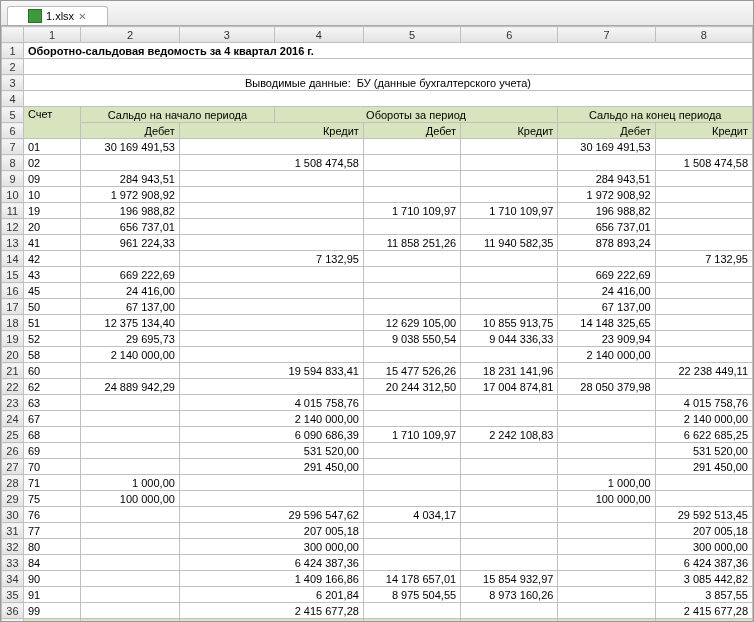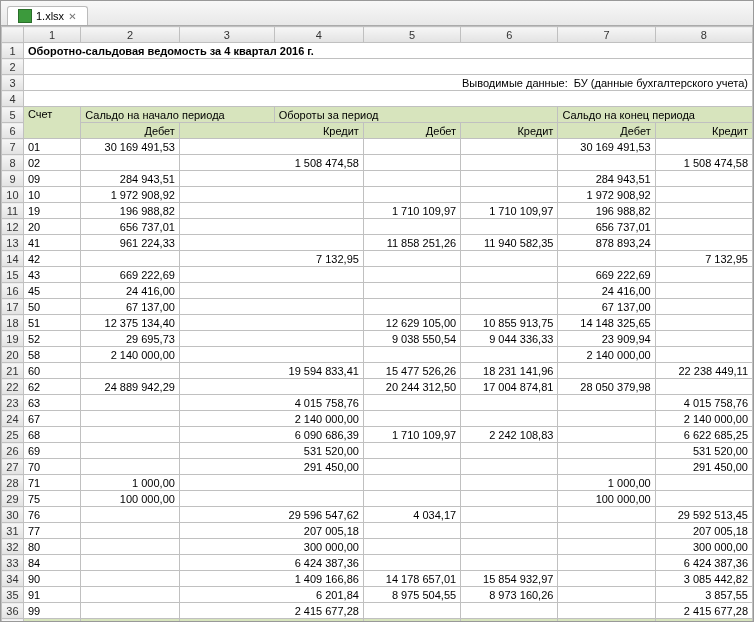--- a/index.html
+++ b/index.html
@@ -1,27 +1,27 @@
 <!DOCTYPE html>
 <html><head>
 <meta charset="utf-8">
 <style>
   html,body{margin:0;padding:0;font-family:Arial,Helvetica,sans-serif;font-size:12px;color:#000;background:#f0f0f0;}
   .sheet{width:754px;height:622px;background:#fff;border:1px solid #999;box-sizing:border-box;overflow:hidden;}
   .tabbar{height:24px;background:linear-gradient(#f8f8f8,#e8e8e8);border-bottom:1px solid #aaa;display:flex;align-items:flex-end;padding-left:6px;}
-  .tab{display:flex;align-items:center;gap:4px;background:#fff;border:1px solid #bbb;border-bottom:none;padding:2px 10px;font-size:11px;border-radius:3px 3px 0 0;margin-right:4px;}
+  .tab{display:flex;align-items:center;gap:4px;background:#fff;border:1px solid #bbb;border-bottom:none;padding:2px 20px;font-size:11px;border-radius:3px 3px 0 0;margin-right:4px;}
   .tab .x{font-size:10px;color:#777;}
   .xlsicon{width:12px;height:12px;background:#3c9a3c;display:inline-block;border:1px solid #2a6e2a;}
   table.grid{border-collapse:collapse;width:100%;}
   table.grid th, table.grid td{border:1px solid #c0c0c0;padding:1px 4px;height:16px;box-sizing:border-box;font-size:11px;white-space:nowrap;}
   .colhdr th{background:linear-gradient(#f6f6f6,#e2e2e2);font-weight:normal;text-align:center;color:#333;height:18px;}
   .rowhdr{background:linear-gradient(#f6f6f6,#e2e2e2);text-align:center;color:#333;width:20px;}
   .title{font-weight:bold;font-size:13px;text-align:left;}
-  .sub{font-size:11px;text-align:right;}
-  .grp{background:#d7e4bd;text-align:left;font-size:11px;}
+  .sub{font-size:11px;text-align:center;}
+  .grp{background:#d7e4bd;text-align:center;font-size:11px;}
   .hdr{background:#d7e4bd;text-align:right;font-size:11px;}
   .acct{text-align:left;}
   .num{text-align:right;font-variant-numeric:tabular-nums;}
   .total td{background:#d7e4bd;font-weight:bold;}
   .total .rowhdr{background:linear-gradient(#f6f6f6,#e2e2e2);font-weight:normal;}
   .left{text-align:left;}
   .c1{width:60px;} .c2{width:100px;} .c3{width:100px;} .c4{width:100px;} .c5{width:100px;} .c6{width:100px;} .c7{width:100px;} .c8{width:100px;}
 </style>
 </head>
 <body>

